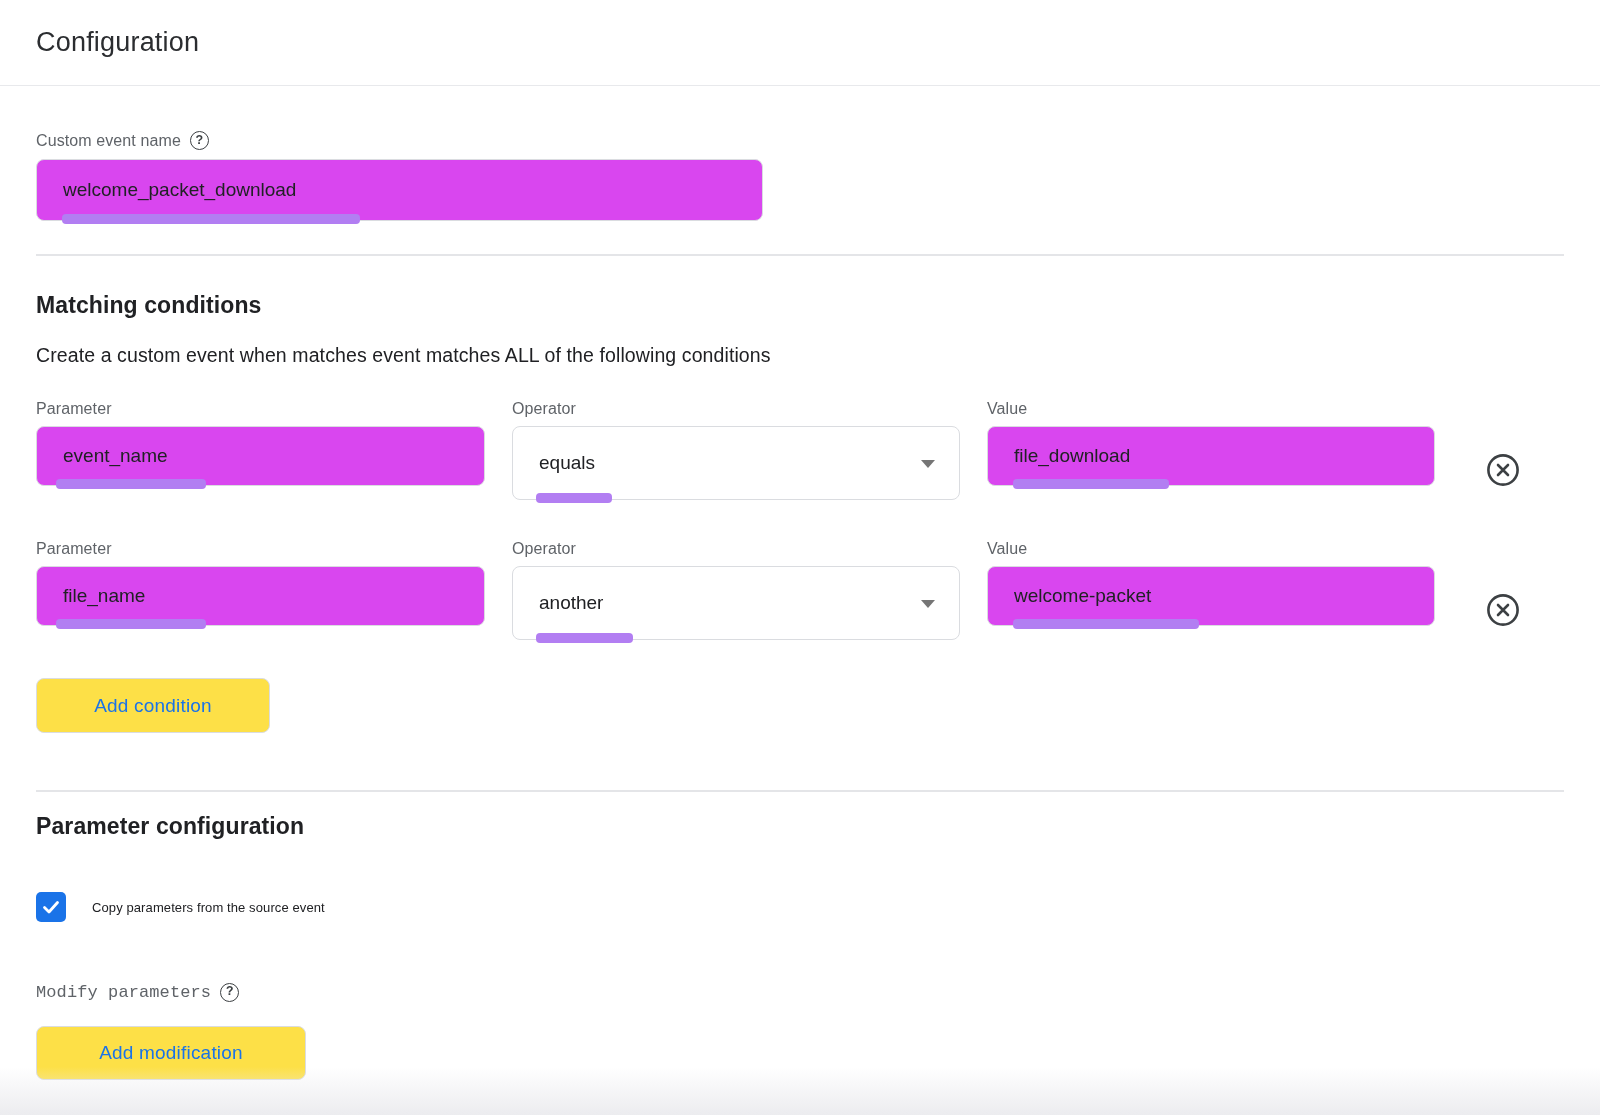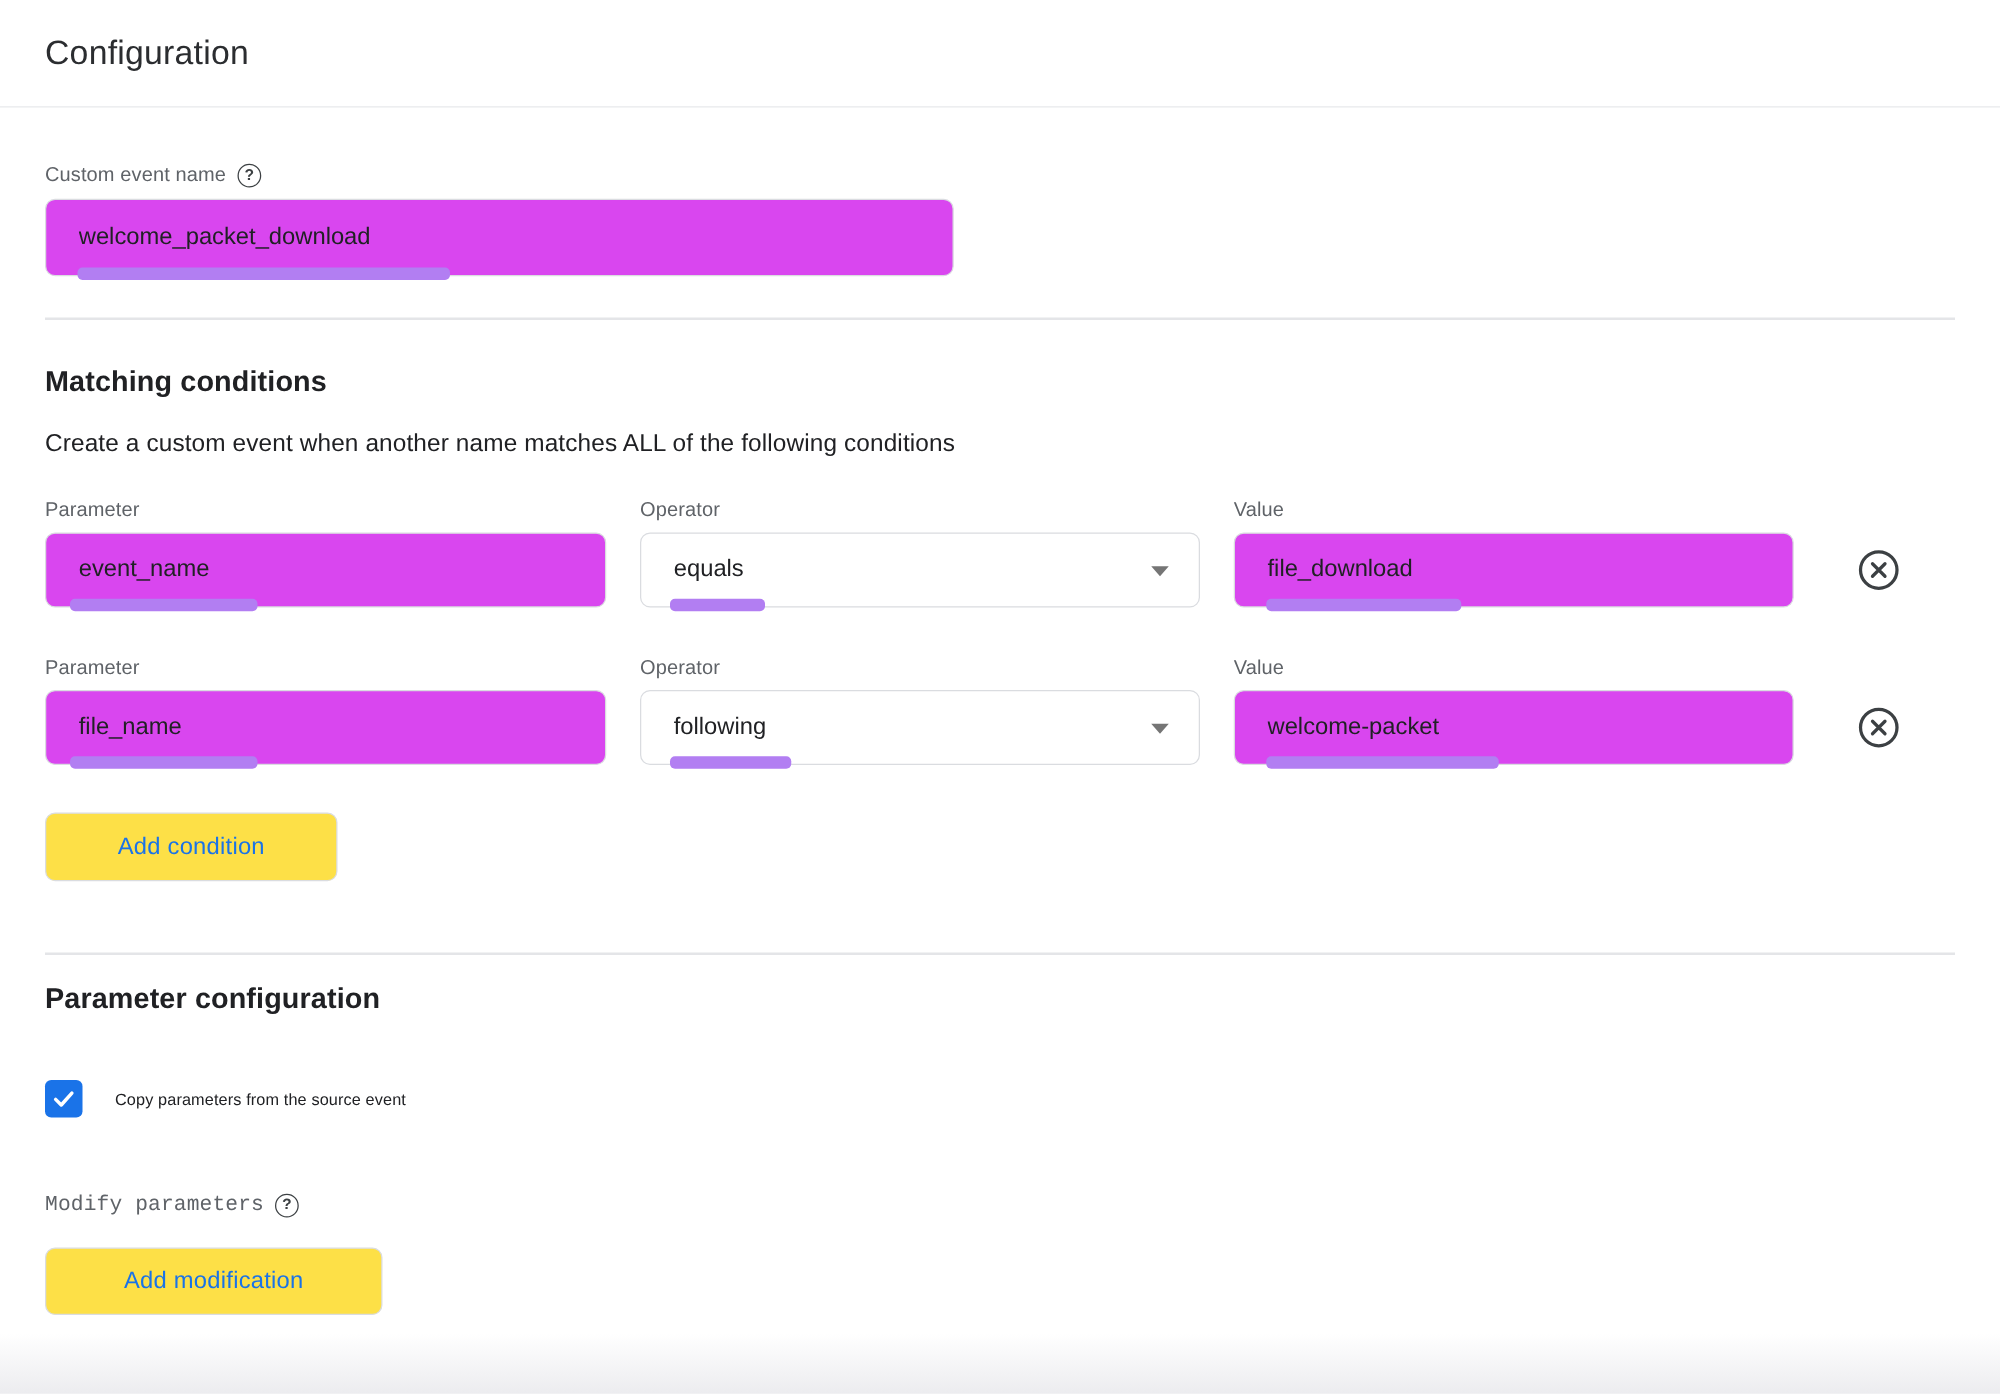--- a/index.html
+++ b/index.html
@@ -23,21 +23,21 @@
   .input-wrap { position:relative; }
   .text-input { width:100%; height:62px; border:1px solid #dadce0; border-radius:8px;
     font-family:"Liberation Sans", sans-serif; font-size:19px; color:#202124;
     padding:0 26px; background:#d946ef; outline:none; }
   .cond .text-input { height:60px; }
 
   .underline-bar { position:absolute; bottom:-3px; height:10px; background:#b27ef2;
     border-radius:4px; z-index:2; }
 
   
-  .select-box { position:relative; width:100%; height:60px; border:1px solid #dadce0;
+  .select-box { position:relative; width:100%; height:74px; border:1px solid #dadce0;
     border-radius:8px; background:#fff; display:flex; align-items:center;
     padding:0 26px; font-size:19px; color:#202124; cursor:pointer; }
   .caret { position:absolute; right:24px; top:50%; margin-top:-3px;
     width:0; height:0; border-left:7px solid transparent; border-right:7px solid transparent;
     border-top:8px solid #757575; }
 
   
   .custom-event-block { margin-top:45px; }
   .custom-event-block .input-wrap { margin-top:9px; width:727px; }
 
@@ -95,21 +95,21 @@
     <div class="input-wrap">
       <input class="text-input" type="text" value="welcome_packet_download" style="">
       <div class="underline-bar" style="left:26px; width:298px;"></div>
     </div>
   </div>
 
   <hr class="divider divider-1">
 
   
   <div class="section-heading mc-heading">Matching conditions</div>
-  <div class="mc-desc">Create a custom event when another name matches ALL of the following conditions</div>
+  <div class="mc-desc">Create a custom event when matches event matches ALL of the following conditions</div>
 
   
   <div class="cond-grid first">
     <div class="cond">
       <span class="field-label">Parameter</span>
       <div class="input-wrap">
         <input class="text-input" type="text" value="event_name" style="">
         <div class="underline-bar" style="left:20px; width:150px;"></div>
       </div>
     </div>
@@ -146,21 +146,21 @@
       <span class="field-label">Parameter</span>
       <div class="input-wrap">
         <input class="text-input" type="text" value="file_name" style="">
         <div class="underline-bar" style="left:20px; width:150px;"></div>
       </div>
     </div>
     <div class="cond">
       <span class="field-label">Operator</span>
       <div class="input-wrap">
         <div class="select-box">
-          <span>following</span>
+          <span>another</span>
           <span class="caret"></span>
         </div>
         <div class="underline-bar" style="left:24px; width:97px;"></div>
       </div>
     </div>
     <div class="cond">
       <span class="field-label">Value</span>
       <div class="input-wrap">
         <input class="text-input" type="text" value="welcome-packet" style="">
         <div class="underline-bar" style="left:26px; width:186px;"></div>

